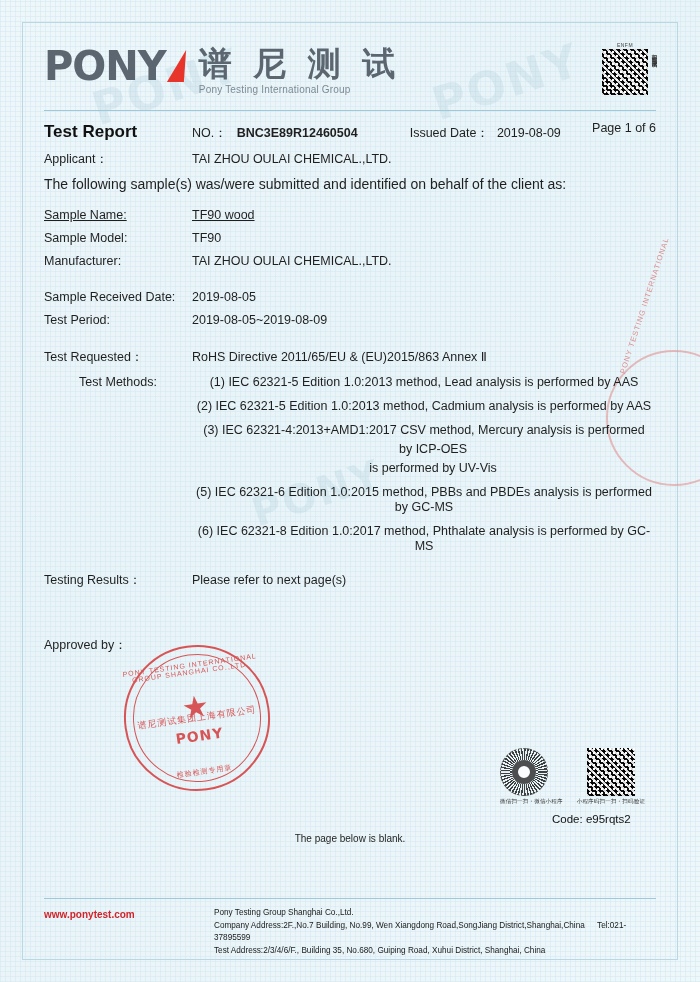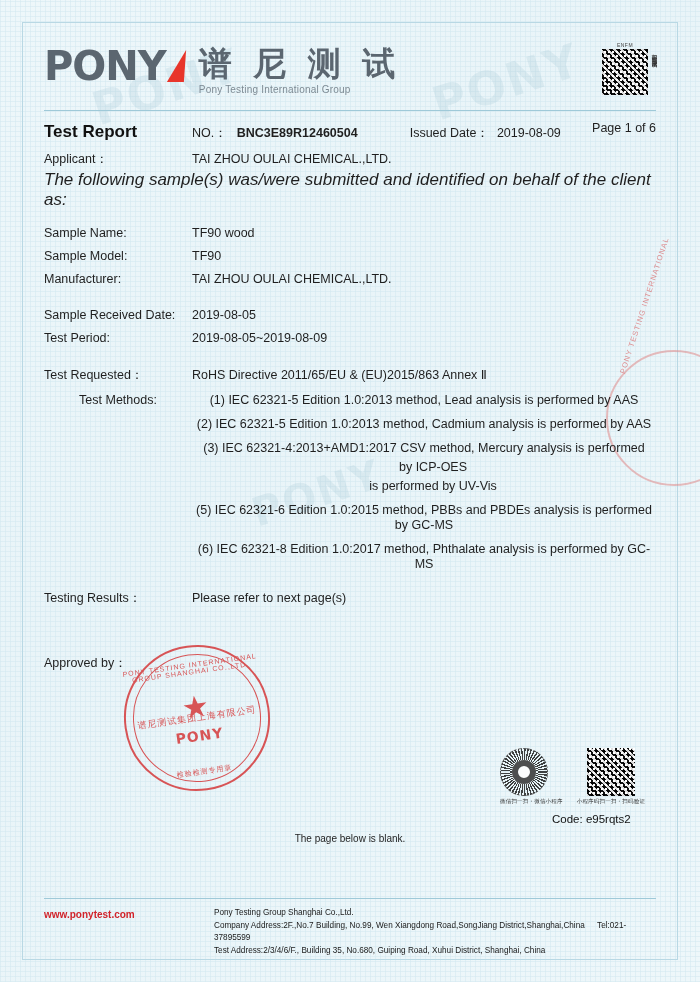--- a/index.html
+++ b/index.html
@@ -170,25 +170,24 @@
   }
   .row .lbl {
     width: 148px;
     flex: 0 0 148px;
     font-size: 12.5px;
   }
   .row .val {
     font-size: 12.5px;
   }
   .statement {
-    margin-top: 2px;
-    font-size: 17px;
-    font-style: italic;
-  }
-  .gap-sm { margin-top: 16px; }
+    margin-top: 8px;
+    font-size: 14px;
+  }
+  .gap-sm { margin-top: 16px; text-decoration: underline; }
   .gap-md { margin-top: 22px; }
 
   .methods {
     margin-top: 9px;
     display: flex;
     text-align: center;
   }
   .methods .lbl { width: 148px; flex: 0 0 148px; font-size: 12.5px; }
   .methods .list { font-size: 12.5px; }
   .methods .list div { margin-bottom: 9px; line-height: 15px; }

